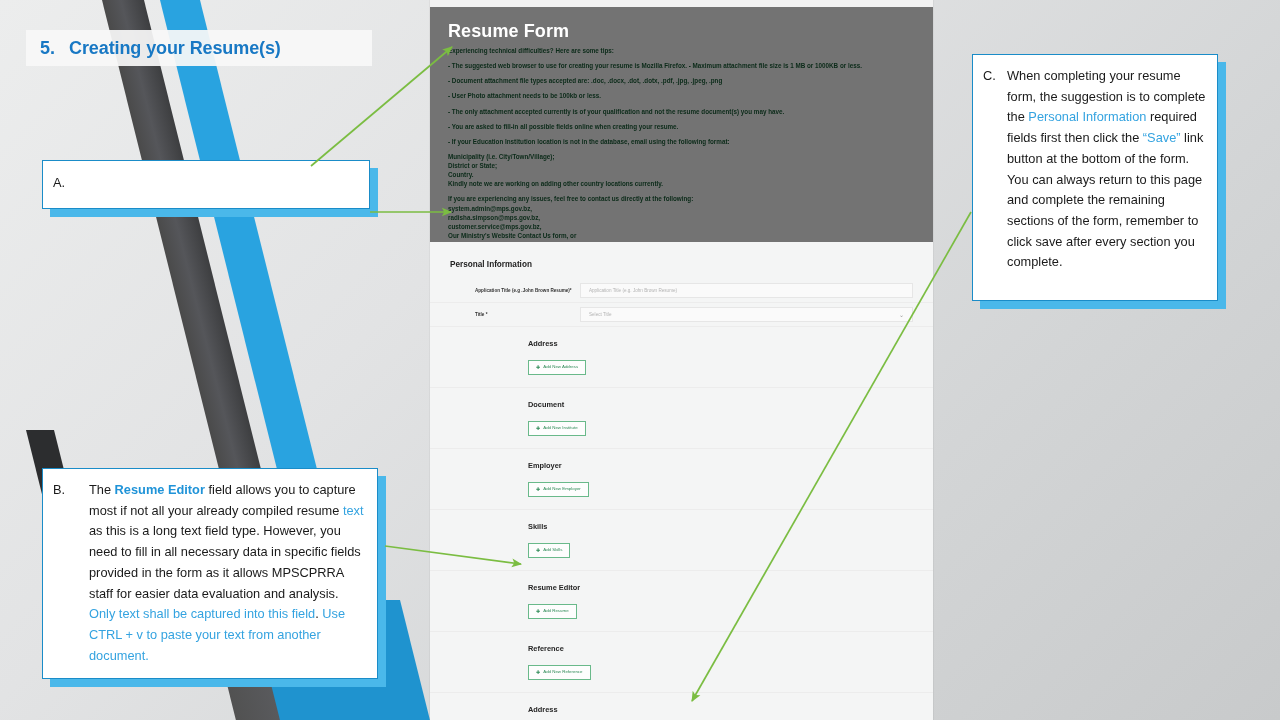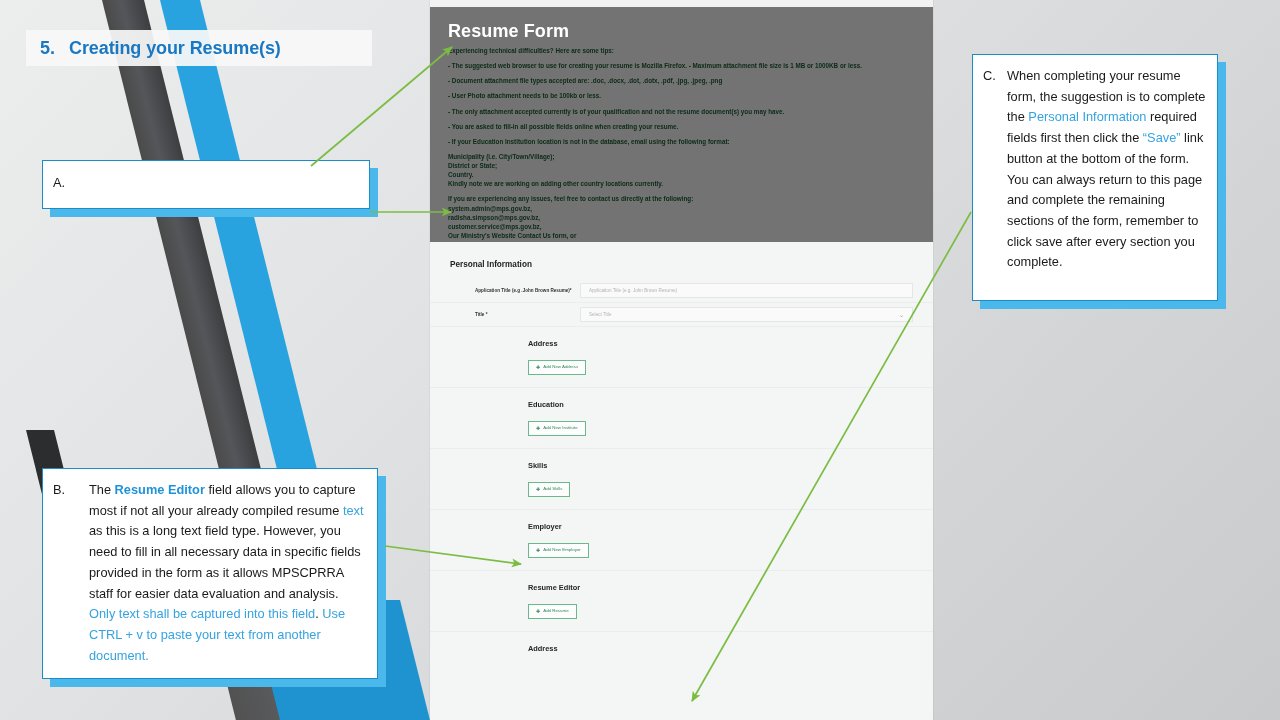--- a/index.html
+++ b/index.html
@@ -226,51 +226,58 @@
 
       <div class="section-row">
         <div class="section-title">Address</div>
         <div class="add-btn">
           <span class="plus">✚</span>
           <span>Add New Address</span>
         </div>
       </div>
 
       <div class="section-row">
-        <div class="section-title">Education</div>
+        <div class="section-title">Document</div>
         <div class="add-btn">
           <span class="plus">✚</span>
           <span>Add New Institute</span>
         </div>
       </div>
 
       <div class="section-row">
+        <div class="section-title">Employer</div>
+        <div class="add-btn">
+          <span class="plus">✚</span>
+          <span>Add New Employer</span>
+        </div>
+      </div>
+
+      <div class="section-row">
         <div class="section-title">Skills</div>
         <div class="add-btn">
           <span class="plus">✚</span>
           <span>Add Skills</span>
         </div>
       </div>
 
       <div class="section-row">
-        <div class="section-title">Employer</div>
-        <div class="add-btn">
-          <span class="plus">✚</span>
-          <span>Add New Employer</span>
-        </div>
-      </div>
-
-      <div class="section-row">
         <div class="section-title">Resume Editor</div>
         <div class="add-btn">
           <span class="plus">✚</span>
           <span>Add Resume</span>
         </div>
       </div>
 
+      <div class="section-row">
+        <div class="section-title">Reference</div>
+        <div class="add-btn">
+          <span class="plus">✚</span>
+          <span>Add New Reference</span>
+        </div>
+      </div>
 
       <div class="section-row" style="border-bottom:none;">
         <div class="section-title">Address</div>
 
       </div>
 
     </div>
   </div>
 
   <div class="callout-wrap" id="callout-a">

